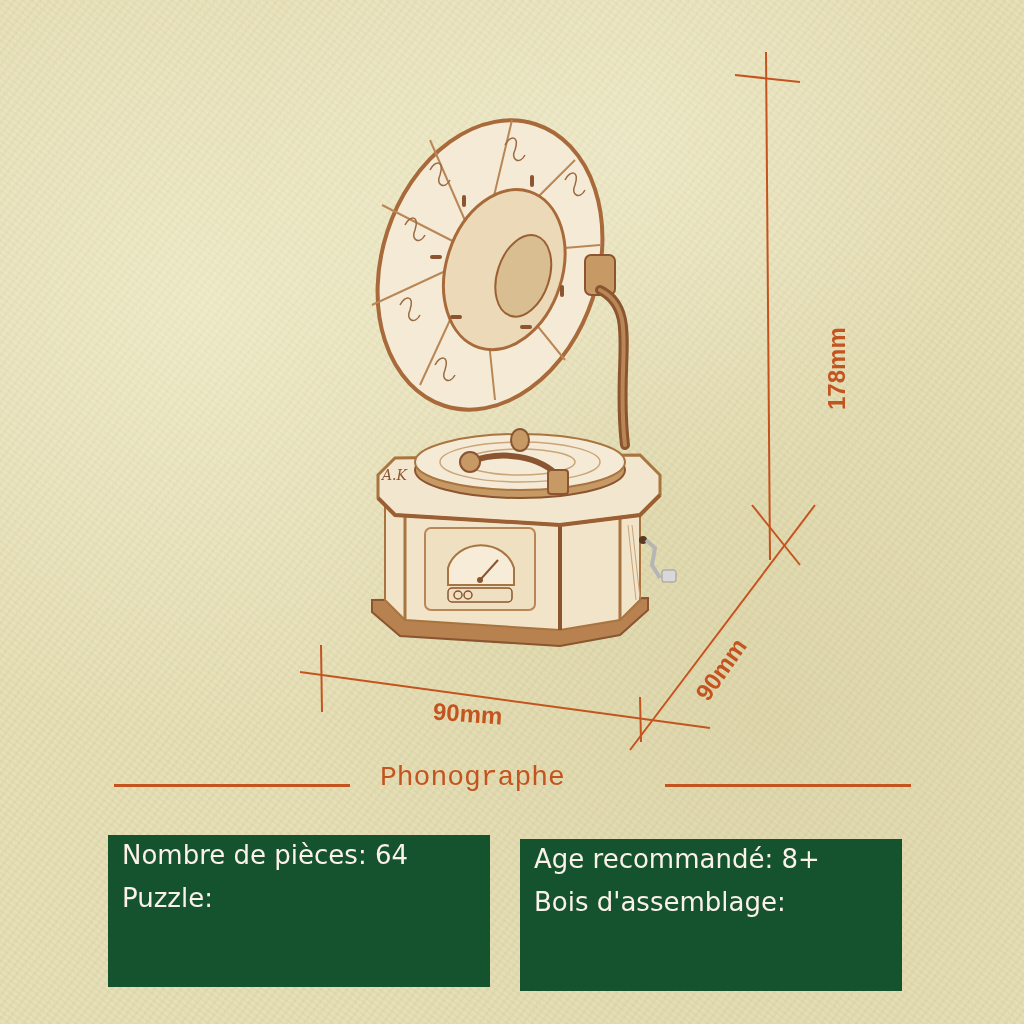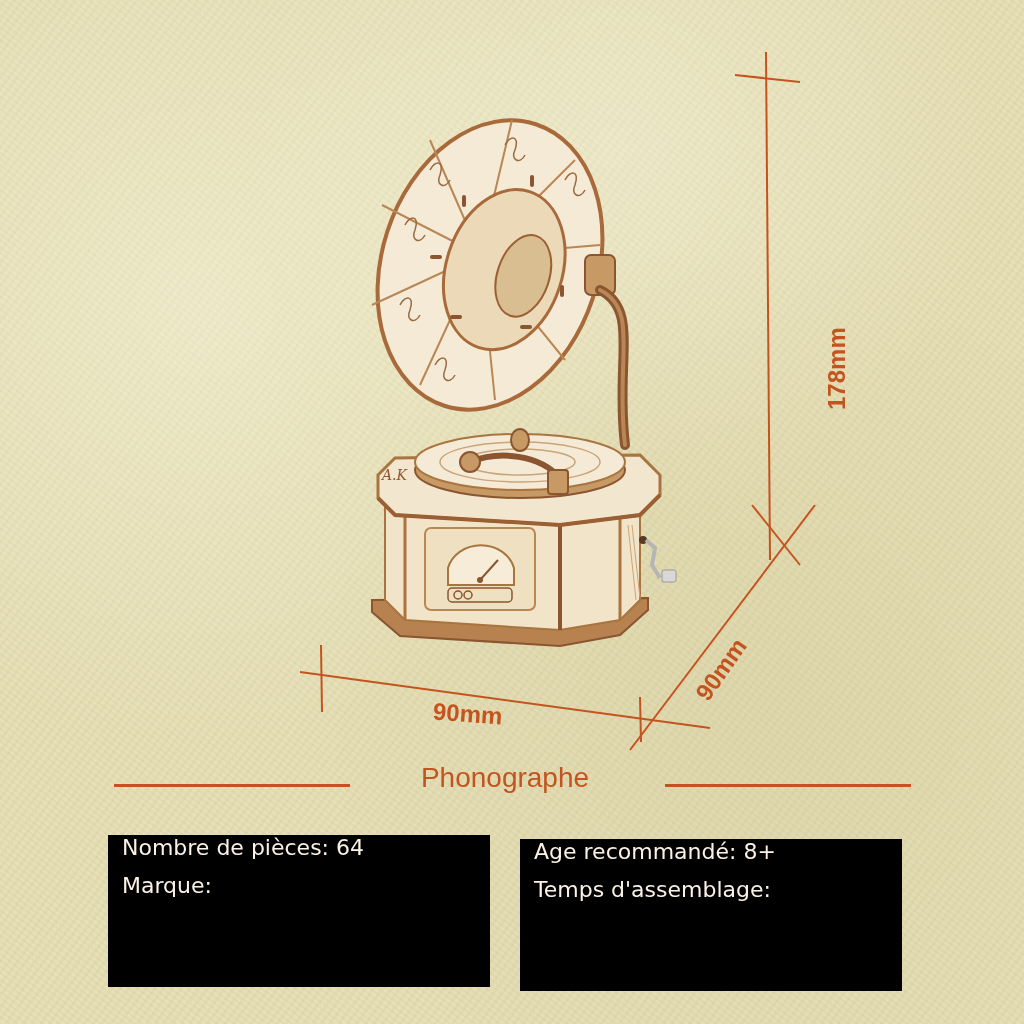--- a/index.html
+++ b/index.html
@@ -24,27 +24,27 @@
     font-family: "Liberation Sans", sans-serif; font-size: 24px; white-space: nowrap;
   }
   .dim-height { left: 806px; top: 340px; transform: rotate(-90deg); transform-origin: left top; top: 410px; left: 823px; }
   .dim-width { left: 433px; top: 700px; transform: rotate(4deg); }
   .dim-depth { left: 676px; top: 650px; transform: rotate(-55deg); transform-origin: left top; top: 690px; left: 690px; }
   .title-row { position: absolute; top: 762px; left: 0; width: 1024px; height: 40px; }
   .title-line { position: absolute; top: 22px; height: 3px; background: #c4541f; }
   .title-line.left { left: 114px; width: 236px; }
   .title-line.right { left: 665px; width: 246px; }
   .title {
-    position: absolute; left: 380px; top: 0; width: 250px; text-align: center;
-    color: #c4541f; font-size: 28px; font-family: Liberation Sans, sans-serif;
+    position: absolute; left: 380px; top: 0; width: 250px; text-align: left;
+    color: #c4541f; font-size: 28px; font-family: Liberation Mono, monospace;
   }
   .panel {
-    position: absolute; background: #000000; color: #fbf1e6;
-    font-family: "DejaVu Sans", sans-serif; font-size: 22px; line-height: 1.15;
-    box-sizing: border-box; padding: 0 14px;
+    position: absolute; background: #14532d; color: #fbf1e6;
+    font-family: "DejaVu Sans", sans-serif; font-size: 26px; line-height: 1.15;
+    box-sizing: border-box; padding: 6px 14px;
   }
   .panel.left { left: 108px; top: 835px; width: 382px; height: 152px; }
   .panel.right { left: 520px; top: 839px; width: 382px; height: 152px; }
   .panel .row { margin-bottom: 13px; }
   .panel .row:last-child { margin-bottom: 0; }
 </style>
 </head>
 <body>
 
 <div class="bg"></div>
@@ -157,22 +157,22 @@
 
 <div class="title-row">
   <div class="title-line left"></div>
   <div class="title">Phonographe</div>
   <div class="title-line right"></div>
 </div>
 
 <div class="panel left">
   <div class="row">Nombre de pièces: 64</div>
   <div class="row">
-    <div>Marque:</div>
+    <div>Puzzle:</div>
   </div>
 </div>
 
 <div class="panel right">
   <div class="row">Age recommandé: 8+</div>
   <div class="row">
-    <div>Temps d'assemblage:</div>
+    <div>Bois d'assemblage:</div>
   </div>
 </div>
 
 </body></html>

